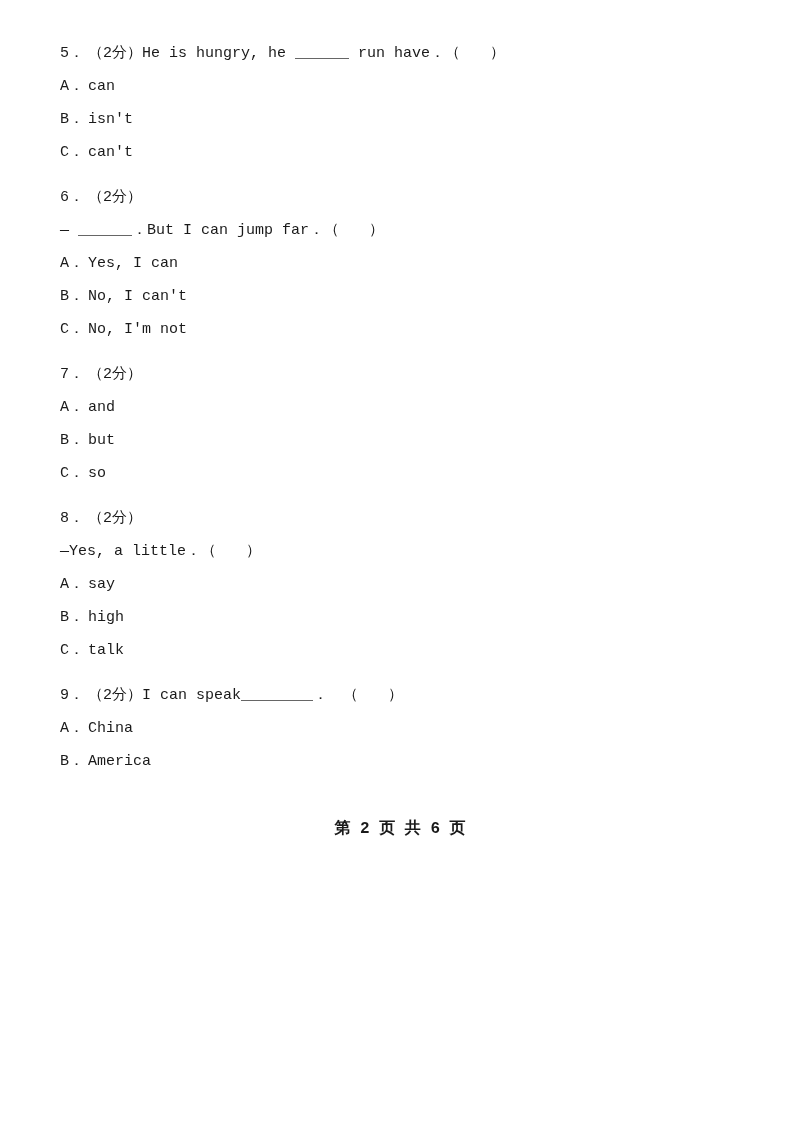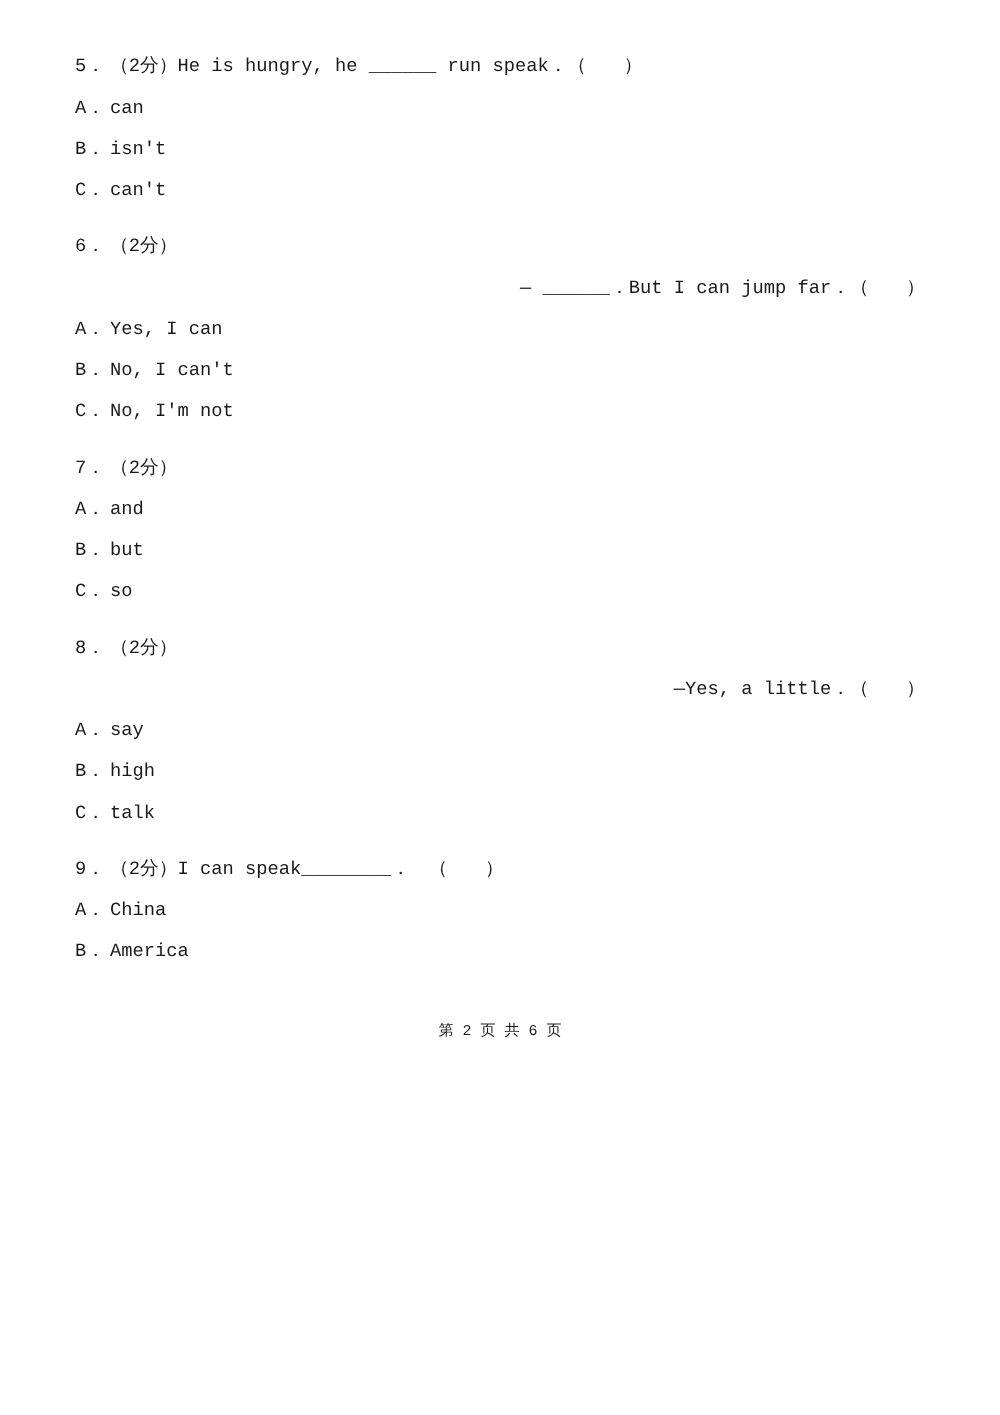--- a/index.html
+++ b/index.html
@@ -37,36 +37,36 @@
       margin: 6px 0;
       display: flex;
       align-items: baseline;
     }
     .choice-label {
       margin-right: 4px;
       white-space: nowrap;
     }
     .separator-line {
       margin-bottom: 6px;
-      text-align: right;
     }
     .page-footer {
       text-align: center;
       margin-top: 40px;
-      font-size: 12px;
+      font-size: 16px;
+      font-weight: bold;
     }
   </style>
 </head>
 <body>
 
 <div class="question-block">
   <div class="question-line">
     <span class="question-number">5．</span>
     <span>（2分）</span>
-    <span class="question-text">He is hungry, he ______ run speak．（　　）</span>
+    <span class="question-text">He is hungry, he ______ run have．（　　）</span>
   </div>
   <div class="answer-choice">
     <span class="choice-label">A．</span>
     <span>can</span>
   </div>
   <div class="answer-choice">
     <span class="choice-label">B．</span>
     <span>isn't</span>
   </div>
   <div class="answer-choice">

